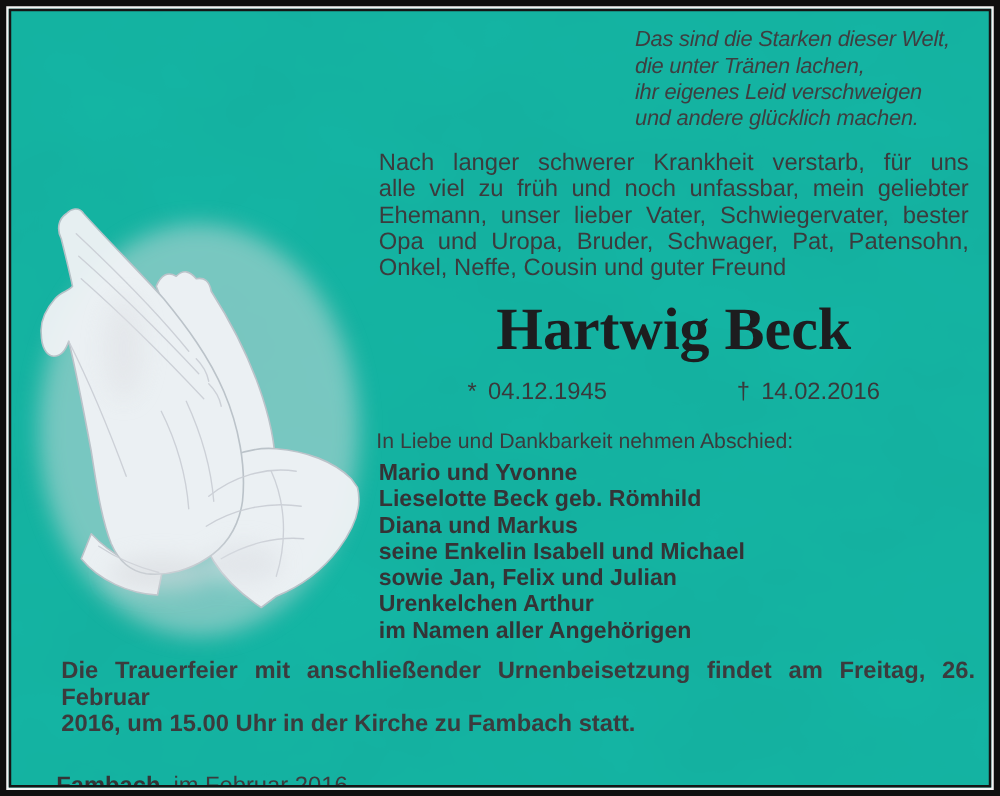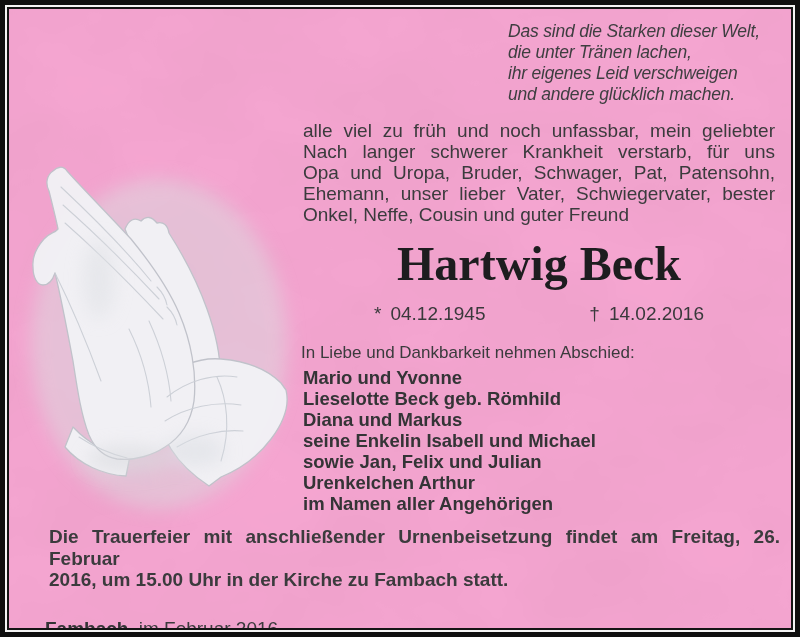--- a/index.html
+++ b/index.html
@@ -2,21 +2,21 @@
 <html lang="de"><head>
 <meta charset="utf-8">
 <style>
   html,body{margin:0;padding:0;background:#2a2a2a;}
   .page{
     position:relative;width:800px;height:637px;background:#0f0f0f;
     font-family:"Liberation Sans","DejaVu Sans",sans-serif;overflow:hidden;
   }
   .frame-white{position:absolute;inset:5px;background:#f4f4f4;}
   .frame-inner{
-    position:absolute;inset:2px;border:2px solid #151515;background:#f9a8d4;
+    position:absolute;inset:2px;border:2px solid #151515;background:#14b8a6;
     overflow:hidden;
   }
   .texture,.hands{position:absolute;pointer-events:none;}
   .texture{left:0;top:0;width:782px;height:619px;z-index:1;mix-blend-mode:multiply;}
   .hands{left:0;top:120px;width:302px;height:424px;z-index:2;}
   .textlayer{position:absolute;inset:0;z-index:3;color:#3b3b3d;}
 
   .quote{
     position:absolute;left:499px;top:12px;width:285px;
     font-size:17.5px;line-height:21px;font-style:italic;color:#3e3e40;
@@ -141,24 +141,24 @@
       <div class="textlayer">
 
         <div class="quote">
             <div>Das sind die Starken dieser Welt,</div>
             <div>die unter Tränen lachen,</div>
             <div>ihr eigenes Leid verschweigen</div>
             <div>und andere glücklich machen.</div>
           </div>
 
         <div class="intro justify-lines">
+            <div>Nach langer schwerer Krankheit verstarb, für uns</div>
             <div>alle viel zu früh und noch unfassbar, mein geliebter</div>
-            <div>Nach langer schwerer Krankheit verstarb, für uns</div>
+            <div>Ehemann, unser lieber Vater, Schwiegervater, bester</div>
             <div>Opa und Uropa, Bruder, Schwager, Pat, Patensohn,</div>
-            <div>Ehemann, unser lieber Vater, Schwiegervater, bester</div>
             <div>Onkel, Neffe, Cousin und guter Freund</div>
           </div>
 
         <div class="name">Hartwig Beck</div>
 
         <div class="dates">
           <div class="dates-inner">
             <div class="date-item">
               <span class="sym">*</span><span>04.12.1945</span>
             </div>

